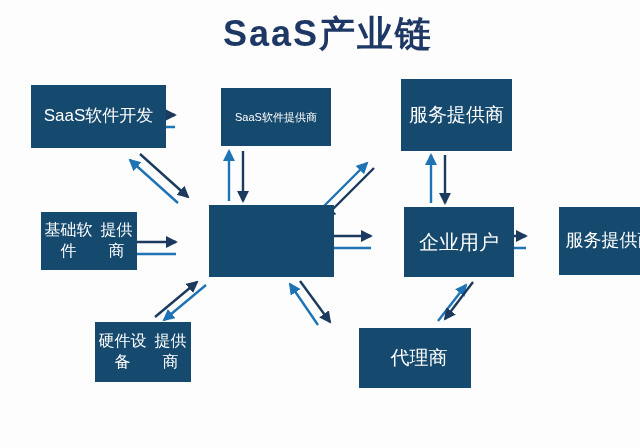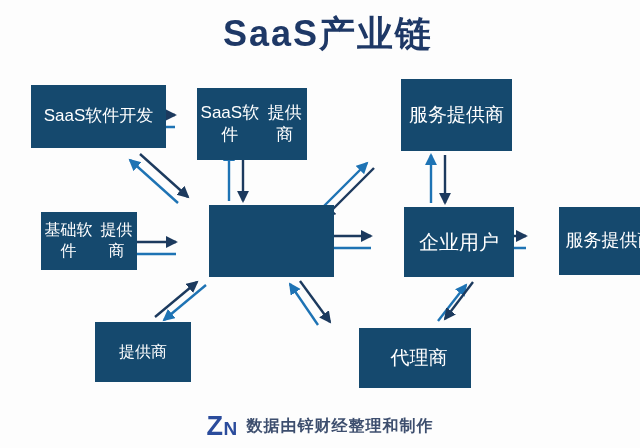--- a/index.html
+++ b/index.html
@@ -70,21 +70,21 @@
         <line x1="300" y1="281" x2="330" y2="322" stroke="#1c3a5e" stroke-width="2.4" marker-end="url(#ah-dark)"></line>
         <line x1="438" y1="321" x2="466" y2="285" stroke="#1e73b4" stroke-width="2.4" marker-end="url(#ah-light)"></line>
         <line x1="473" y1="282" x2="445" y2="319" stroke="#1c3a5e" stroke-width="2.4" marker-end="url(#ah-dark)"></line>
       </g>
   </svg>
 
   <div id="node-layer">
       <div class="node" style="left: 2px; top: 85px; width: 135px; height: 63px; font-size: 17px;">
         <span>SaaS软件开发</span>
       </div>
-      <div class="node" style="left: 168px; top: 88px; width: 110px; height: 72px; font-size: 17px;">
+      <div class="node" style="left: 192px; top: 88px; width: 110px; height: 58px; font-size: 11px;">
         <span>SaaS软件</span>
         <span>提供商</span>
       </div>
       <div class="node" style="left: 372px; top: 79px; width: 111px; height: 72px; font-size: 19px;">
         <span>服务</span>
         <span>提供商</span>
       </div>
       <div class="node" style="left: 12px; top: 212px; width: 96px; height: 58px; font-size: 16px;">
         <span>基础软件</span>
         <span>提供商</span>
@@ -92,24 +92,21 @@
       <div class="node" style="left: 180px; top: 205px; width: 125px; height: 72px; font-size: 20px;">
       </div>
       <div class="node" style="left: 375px; top: 207px; width: 110px; height: 70px; font-size: 20px;">
         <span>企业用户</span>
       </div>
       <div class="node" style="left: 530px; top: 207px; width: 103px; height: 68px; font-size: 18px;">
         <span>服务</span>
         <span>提供商</span>
       </div>
       <div class="node" style="left: 66px; top: 322px; width: 96px; height: 60px; font-size: 16px;">
+        <span>硬件设备</span>
         <span>提供商</span>
       </div>
       <div class="node" style="left: 330px; top: 328px; width: 112px; height: 60px; font-size: 19px; padding-left: 8px;">
         <span>代理商</span>
       </div>
     </div>
 
-  <div class="footer">
-    <span class="logo">ZN</span>
-    <span class="credit">数据由锌财经整理和制作</span>
-  </div>
 </div>
 
 </body></html>

